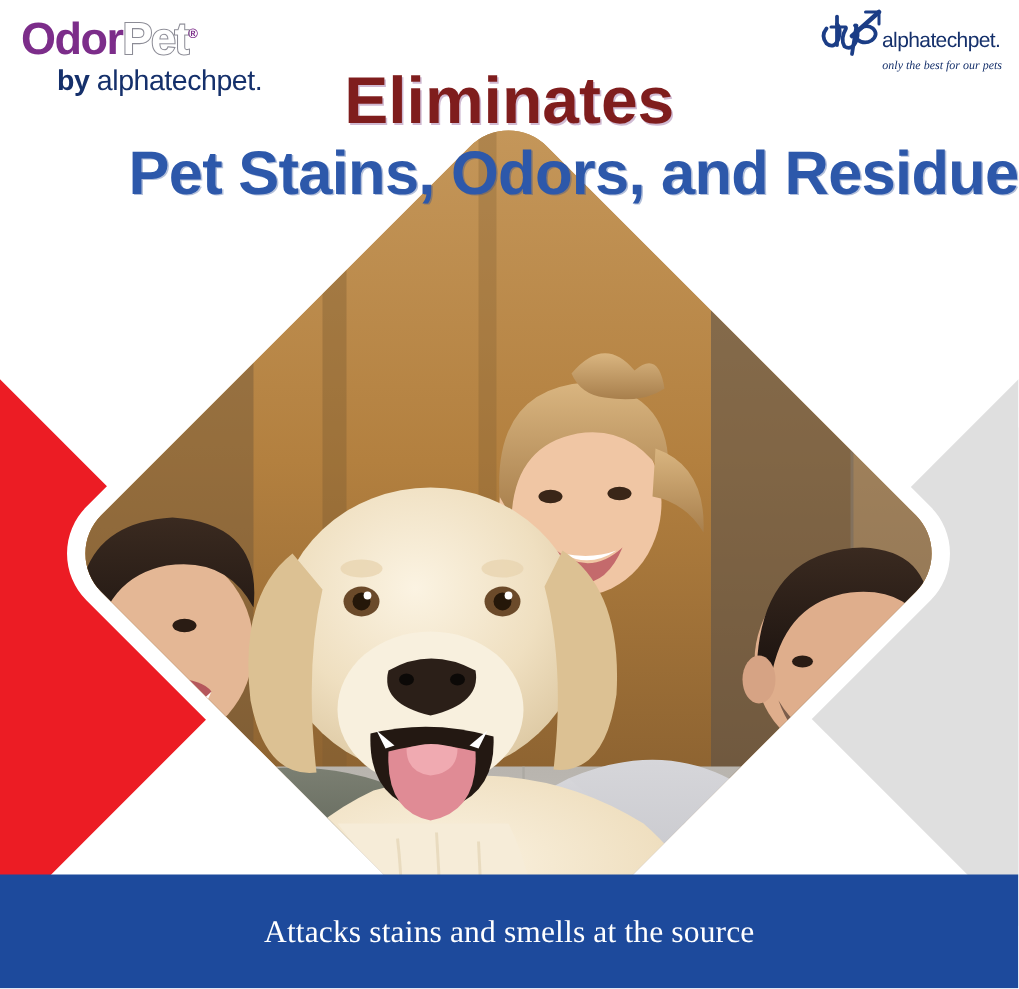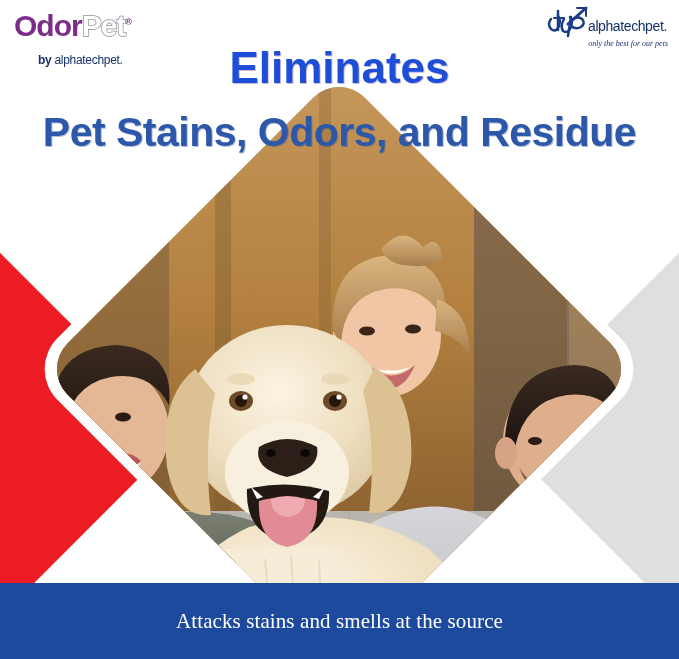--- a/index.html
+++ b/index.html
@@ -157,23 +157,23 @@
     paint-order: stroke fill;
   }
   .lo-reg {
     color: #7c2d8a;
     font-size: 9px;
     vertical-align: super;
     font-weight: bold;
     -webkit-text-stroke: 0;
   }
   .logo-odorpet-sub {
-    margin-top: 11px;
+    margin-top: 1px;
     padding-left: 24px;
-    font-size: 12px;
+    font-size: 19px;
     color: #15306b;
     letter-spacing: -0.3px;
     white-space: nowrap;
   }
   .lo-sub-by { font-weight: bold; }
   .lo-sub-brand { font-weight: normal; }
 
   .logo-atp {
     position: absolute;
     right: 8px;
@@ -207,33 +207,34 @@
 
   .headline {
     position: absolute;
     left: 0; right: 0;
     top: 44px;
     text-align: center;
   }
   .headline-1 {
     font-size: 44px;
     font-weight: bold;
-    color: #1d4ed8;
+    color: #7f1d1d;
     line-height: 48px;
     letter-spacing: 0px;
     text-shadow: 1px 1px 0 rgba(120,60,130,0.35);
   }
   .headline-2 {
     font-size: 41px;
     font-weight: bold;
     color: #2d58aa;
     line-height: 46px;
     letter-spacing: -0.5px;
     text-shadow: 1px 1px 0 rgba(40,75,150,0.35);
-    margin-top: 17px;
+    margin-top: 0;
+    text-align: right;
   }
 </style>
 </head>
 <body>
 
 <div class="ad">
 
   <div class="bg-layer">
     <div class="chevron-red-fill"></div>
     <div class="chevron-red"></div>

